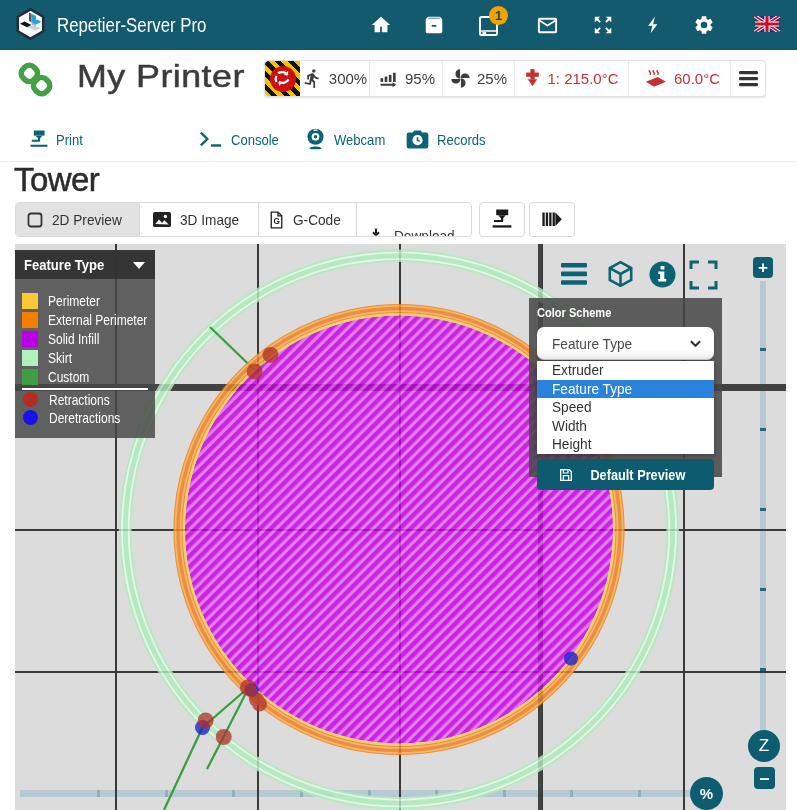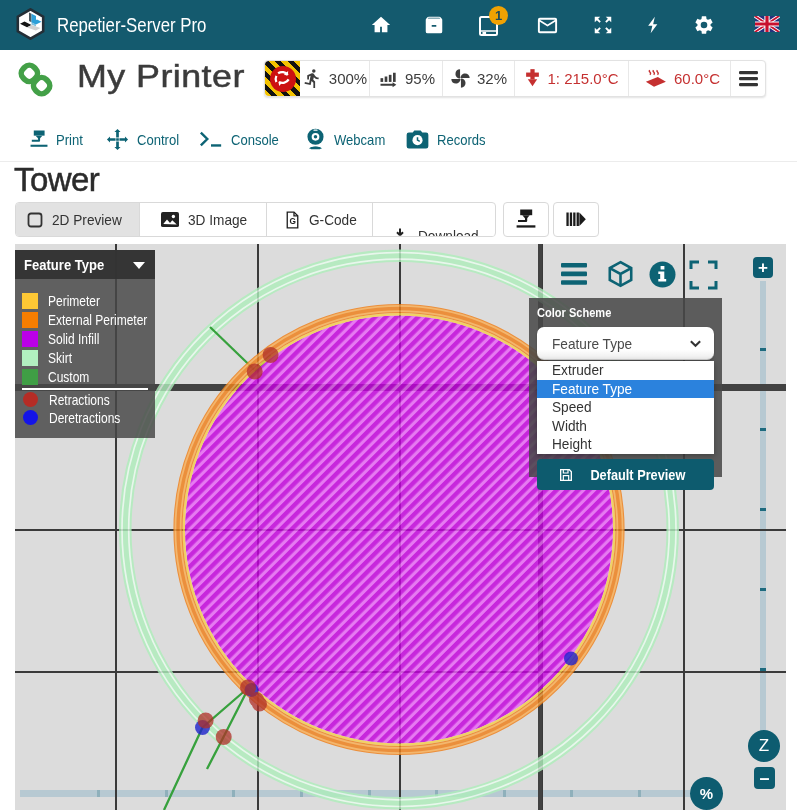--- a/index.html
+++ b/index.html
@@ -23,21 +23,21 @@
 
   
   #tabs { position:absolute; left:0; top:107px; width:797px; height:55px; background:#fff; border-bottom:1px solid #ececec; }
   .tab { position:absolute; top:5px; height:54px; display:flex; align-items:center; color:#0d6374; font-size:15px; }
   .tab svg { margin-right:8px; }
   .tab span { display:inline-block; transform:scaleX(0.87); transform-origin:0 50%; white-space:nowrap; }
 
   
   #tower { position:absolute; left:14px; top:161px; font-size:33px; font-weight:400; letter-spacing:-0.6px; color:#2b2b2b; -webkit-text-stroke:0.5px #2b2b2b; }
   #btnrow { position:absolute; left:15px; top:202px; height:35px; display:flex; }
-  .bgroup { display:flex; border:1px solid #d9d9d9; border-radius:4px; overflow:hidden; background:#fff;gap:8px; }
+  .bgroup { display:flex; border:1px solid #d9d9d9; border-radius:4px; overflow:hidden; background:#fff; }
   .btn { display:flex; align-items:center; justify-content:center; font-size:15px; color:#333; border-right:1px solid #d9d9d9; background:#fff; }
   .btn span { display:inline-block; transform:scaleX(0.91); transform-origin:0 50%; white-space:nowrap; }
   .btn:last-child { border-right:none;margin-top:32px; }
   .btn.active { background:#e2e2e2; }
   .btn svg { margin-right:9px; }
   .sbtn { width:46px; display:flex; align-items:center; justify-content:center; border:1px solid #d9d9d9; border-radius:4px; background:#fff; margin-left:4px; }
 
   
   #canvas { position:absolute; left:15px; top:244px; width:771px; height:566px; background:#dcdcdc; overflow:hidden; }
   .gv { position:absolute; top:0; width:1.5px; height:566px; background:#3a3a3a; }
@@ -160,21 +160,21 @@
           <rect x="13" y="7" width="3.2" height="8.5"></rect>
           <rect x="18" y="4.5" width="3.2" height="11"></rect>
           <path d="M3 17.8h14.5v-1.8l4.5 3-4.5 3v-1.8H3z"></path>
         </svg>
         <span class="txt">95%</span>
       </div>
     <div class="seg" style="width:72px">
         <svg width="21" height="21" viewBox="0 0 24 24" fill="#3d3d3d">
           <path d="M12 11.5c0-3 2.4-5.25 5.25-5.25 2.9 0 5.25 1.9 5.25 5.25H12zm0 1c0 3-2.4 5.25-5.25 5.25-2.9 0-5.25-1.9-5.25-5.25H12zm-.5-.5c-3 0-5.25-2.4-5.25-5.25C6.25 3.85 8.15 1.5 11.5 1.5v10.5zm1 0c3 0 5.25 2.4 5.25 5.25 0 2.9-1.9 5.25-5.25 5.25V12z"></path>
         </svg>
-        <span class="txt">32%</span>
+        <span class="txt">25%</span>
       </div>
     <div class="seg red" style="width:114px">
         <svg width="17" height="19" viewBox="0 0 20 22" fill="#c53030">
           <rect x="7.5" y="0" width="5" height="12"></rect>
           <rect x="2.5" y="4" width="15" height="5"></rect>
           <path d="M4.5 12h11L10 20z"></path>
         </svg>
         <span class="txt">1: 215.0°C</span>
       </div>
     <div class="seg red" style="width:102px">
@@ -195,27 +195,20 @@
 
   <div id="tabs">
     <div class="tab" style="left:30px">
         <svg width="18" height="19" viewBox="0 0 20 21" fill="#0d6374">
           <rect x="4.2" y="0.5" width="12" height="5.7"></rect>
           <path d="M6.3 6.2h7.4L10 10.4z"></path>
           <path d="M11.2 8.8v3.2a1.1 1.1 0 0 1-1.1 1.1H2v-2.2h7V8.8z"></path>
           <rect x="0.6" y="16.3" width="18.8" height="2.3"></rect>
         </svg>
         <span>Print</span>
-      </div>
-    <div class="tab" style="left:106px">
-        <svg width="23" height="23" viewBox="0 0 24 24" fill="#0d6374">
-          <path d="M12 1 8.8 4.2h6.4zM12 23l3.2-3.2H8.8zM1 12l3.2 3.2V8.8zM23 12l-3.2-3.2v6.4zM10.6 10.6h2.8v2.8h-2.8z"></path>
-          <path d="M10.6 4h2.8v6h-2.8zM10.6 14h2.8v6h-2.8zM4 10.6h6v2.8H4zM14 10.6h6v2.8h-6z"></path>
-        </svg>
-        <span>Control</span>
       </div>
     <div class="tab" style="left:199px">
         <svg width="24" height="18" viewBox="0 0 26 18" fill="none" stroke="#0d6374" stroke-width="2.6">
           <path d="M2 2l7 7-7 7"></path>
           <path d="M13 16h11"></path>
         </svg>
         <span>Console</span>
       </div>
     <div class="tab" style="left:305px">
         <svg width="21" height="22" viewBox="0 0 24 25" fill="#0d6374">

